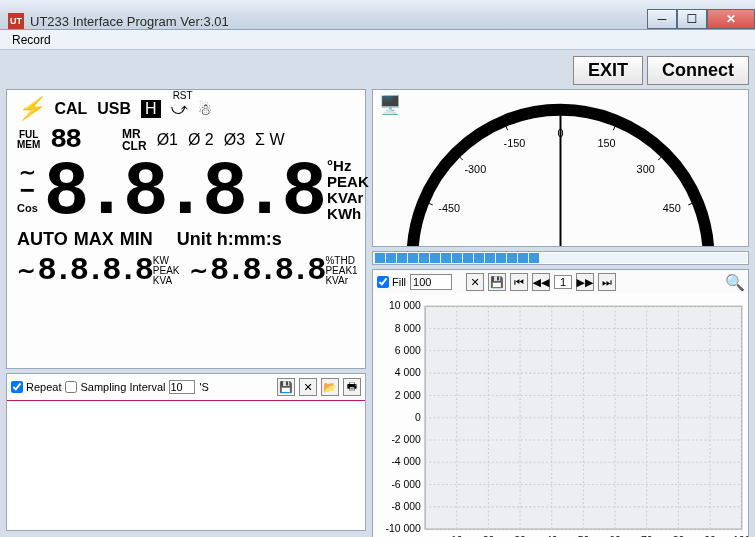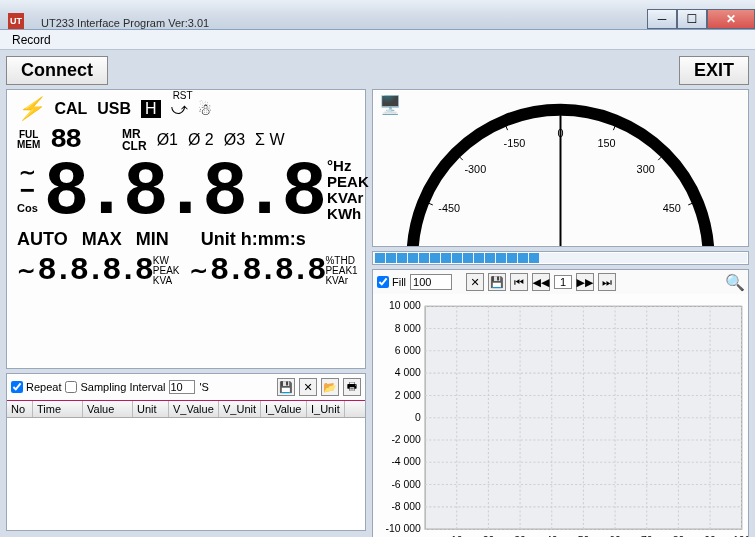--- a/index.html
+++ b/index.html
@@ -1,21 +1,21 @@
 <!DOCTYPE html>
 <html><head>
 <meta charset="utf-8">
 <style>
   * { box-sizing: border-box; margin: 0; padding: 0; font-family: "Segoe UI", Tahoma, Arial, sans-serif; }
   body { background: #d4dde8; width: 755px; height: 537px; overflow: hidden; }
 
   
   .titlebar { height: 30px; background: linear-gradient(to bottom, #e9eff7 0%, #d4dde8 50%, #c7d3e2 100%); border-bottom: 1px solid #8ba2bf; display: flex; align-items: flex-end; padding-left: 8px; }
   .title-icon { width: 16px; height: 16px; background: #c0392b; color: #fff; font-size: 9px; font-weight: bold; display: flex; align-items: center; justify-content: center; }
-  .title { margin-left: 17px; font-size: 11px; color: #2b2b2b; }
+  .title { margin-left: 6px; font-size: 13px; color: #2b2b2b; }
   .winbtns { margin-left: auto; display: flex; }
   .winbtn { width: 30px; height: 20px; border: 1px solid #5a6a80; background: linear-gradient(to bottom, #eef3f9, #c9d6e6); display: flex; align-items: center; justify-content: center; font-size: 12px; }
   .winbtn.close { background: linear-gradient(to bottom, #e78b82, #d9534f); width: 48px; color: #fff; font-weight: bold; }
 
   
   .menubar { height: 20px; background: #eef3f9; border-bottom: 1px solid #b8c4d4; padding-left: 4px; font-size: 12px; display: flex; align-items: center; }
   .menuitem { padding: 2px 8px; cursor: default; }
 
   
   .content { padding: 6px; display: flex; flex-direction: column; gap: 4px; height: 487px; }
@@ -37,21 +37,21 @@
   .lcd .small { font-size: 10px; line-height: 10px; }
   .memcol { display: flex; flex-direction: column; align-items: center; }
   .mr-clr { display: flex; flex-direction: column; font-size: 12px; line-height: 12px; font-weight: bold; margin-left: 32px; }
   .seg88 { font-family: "Courier New", monospace; font-weight: 900; font-size: 28px; letter-spacing: -2px; }
   .glyph { font-weight: 400; font-size: 16px; }
   .lcd-row2 { font-size: 14px; margin-top: 2px; }
   .big-digits { font-family: "Courier New", monospace; font-weight: 900; font-size: 76px; letter-spacing: -6px; line-height: 64px; margin: 6px 0 0 6px; display: inline-block; }
   .main-line { display: flex; align-items: center; }
   .left-syms { display: flex; flex-direction: column; align-items: center; font-weight: bold; font-size: 20px; line-height: 18px; }
   .right-units { display: flex; flex-direction: column; font-weight: bold; font-size: 15px; line-height: 16px; margin-left: 6px; }
-  .mode-line { display: flex; gap: 14px; font-weight: bold; font-size: 18px; margin-top: 4px; }
+  .mode-line { display: flex; gap: 6px; font-weight: bold; font-size: 18px; margin-top: 4px; }
   .sub-line { display: flex; align-items: center; gap: 2px; margin-top: 2px; }
   .sub-digits { font-family: "Courier New", monospace; font-weight: 900; font-size: 32px; letter-spacing: -3px; }
   .sub-units { display: flex; flex-direction: column; font-size: 10px; line-height: 10px; font-weight: normal; }
 
   
   .records { flex: 1; display: flex; flex-direction: column; }
   .rec-top { display: flex; align-items: center; gap: 4px; padding: 4px; font-size: 11px; border-bottom: 1px solid #be185d; }
   .rec-top input[type=text] { width: 26px; font-size: 11px; border: 1px solid #888; }
   .icon-btn { width: 18px; height: 18px; border: 1px solid #888; background: #f2f2f2; display: flex; align-items: center; justify-content: center; font-size: 11px; cursor: pointer; }
   .table-head { display: flex; background: linear-gradient(to bottom, #fafafa, #e2e2e2); border-bottom: 1px solid #aaa; font-size: 11px; }
@@ -95,22 +95,22 @@
   </div>
 </div>
 
 <div class="menubar">
   <div class="menuitem">Record</div>
 </div>
 
 <div class="content">
 
   <div class="toprow">
+    <button class="btn exit">EXIT</button>
     <button class="btn">Connect</button>
-    <button class="btn exit">EXIT</button>
   </div>
 
   <div class="panels">
 
     <div class="left">
 
       <div class="panel lcd">
         <div class="lcd-row lcd-row1">
           <span class="bolt"></span>
           <span>CAL</span>
@@ -185,30 +185,20 @@
               <span>Sampling Interval</span>
           </label>
           <input type="text" value="10" style="">
           <span>'S</span>
           <div style="flex:1"></div>
           <div class="icon-btn">💾</div>
           <div class="icon-btn">✕</div>
           <div class="icon-btn">📂</div>
           <div class="icon-btn">🖶</div>
         </div>
-        <div class="table-head" id="rec-head">
-            <div class="th" style="width: 26px;">No</div>
-            <div class="th" style="width: 50px;">Time</div>
-            <div class="th" style="width: 50px;">Value</div>
-            <div class="th" style="width: 36px;">Unit</div>
-            <div class="th" style="width: 50px;">V_Value</div>
-            <div class="th" style="width: 42px;">V_Unit</div>
-            <div class="th" style="width: 46px;">I_Value</div>
-            <div class="th" style="width: 38px;">I_Unit</div>
-          </div>
         <div class="table-body"></div>
       </div>
     </div>
 
     <div class="right">
       <div class="panel gauge">
         <span class="comp-icon">🖥️</span>
         <svg viewBox="0 0 360 158" id="gauge-svg">
             <path d="M 30 170.00000000000003 A 150 150 0 0 1 330 170" stroke="#000" stroke-width="12" fill="none"></path>
             <line x1="30" y1="169.99999999999997" x2="40" y2="169.99999999999997" stroke="#000" stroke-width="1"></line>

